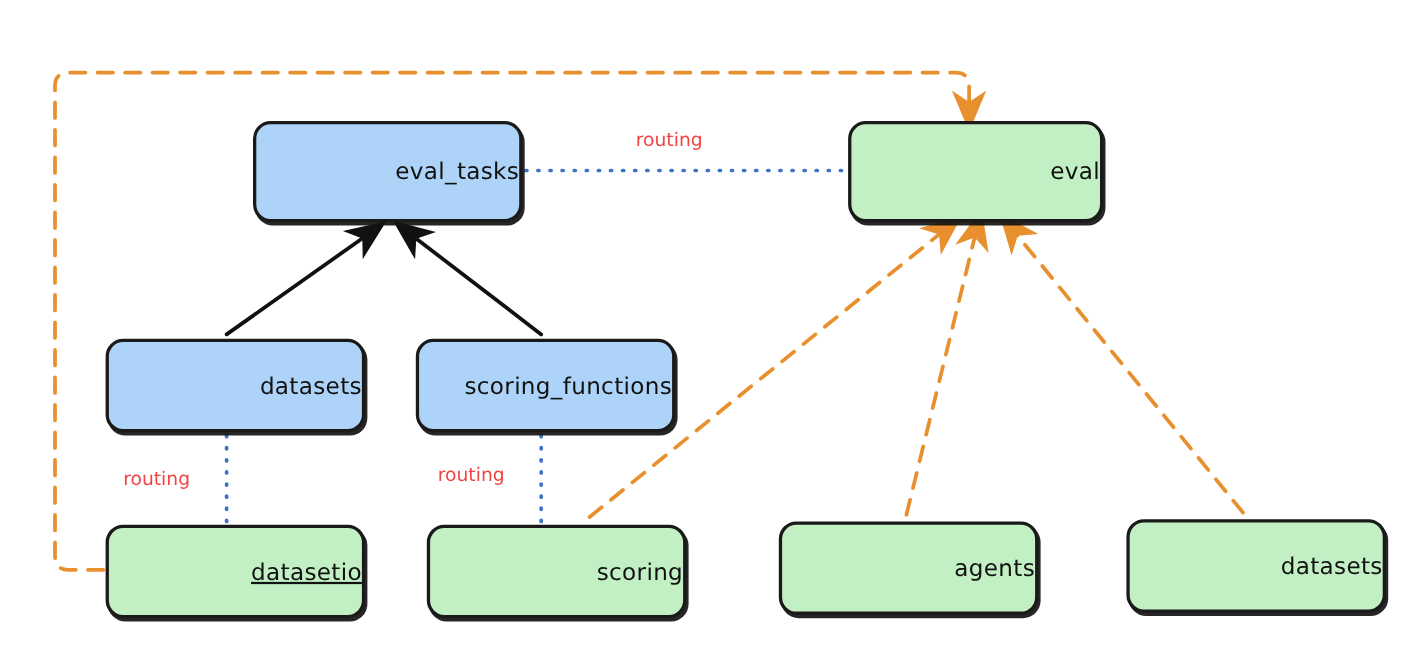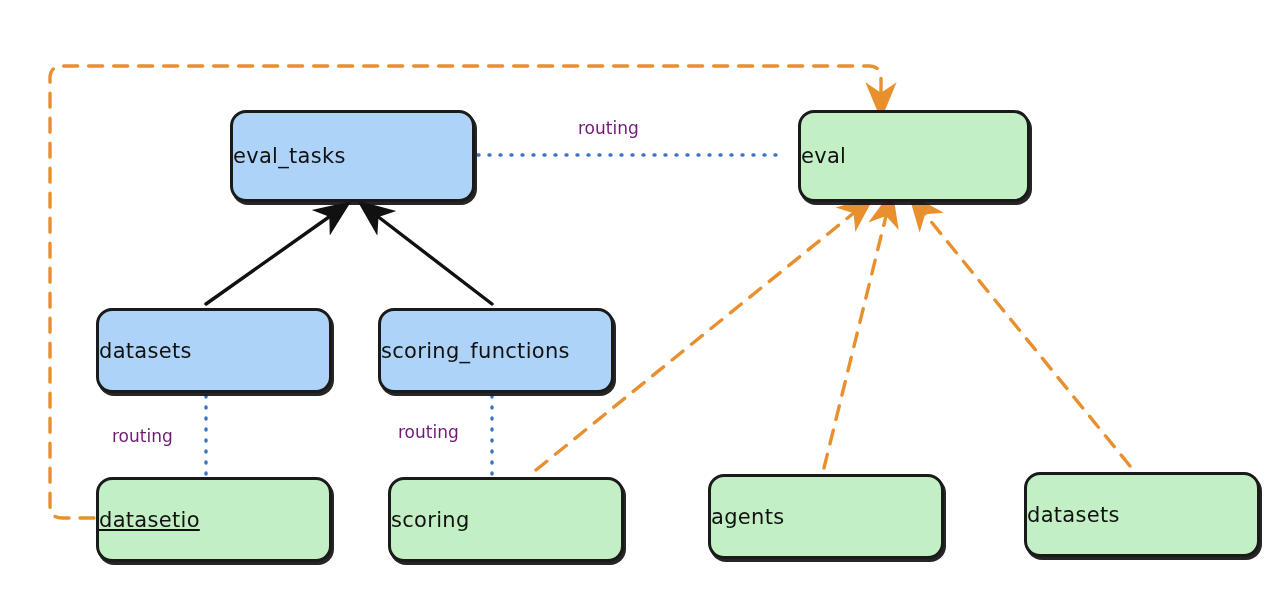--- a/index.html
+++ b/index.html
@@ -24,35 +24,35 @@
     width: 1280px;
     height: 596px;
   }
   .node {
     position: absolute;
     box-sizing: border-box;
     border: 3px solid #1a1a1a;
     border-radius: 16px;
     display: flex;
     align-items: center;
-    justify-content: flex-start;
+    justify-content: flex-end;
     font-family: "DejaVu Sans", sans-serif;
     font-size: 21px;
     color: #111111;
     letter-spacing: 0.3px;
     z-index: 3;
     box-shadow: 2px 3px 0 rgba(20,20,20,0.92);
   }
   .node.blue { background: #ADD4F8; }
   .node.green { background: #C2EFC4; }
   .edge-label {
     position: absolute;
     font-family: "DejaVu Sans", sans-serif;
     font-size: 17px;
-    color: #701a75;
+    color: #ef4444;
     z-index: 4;
     white-space: nowrap;
   }
 </style>
 </head>
 <body>
 
 <div id="canvas">
 
   <svg class="layer" viewBox="0 0 1280 596">
@@ -81,21 +81,21 @@
 
     <path d="M 206,396 L 206,474" fill="none" stroke="#3D72C4" stroke-width="3.4" stroke-dasharray="1,10" stroke-linecap="round"></path>
 
     <path d="M 492,396 L 492,474" fill="none" stroke="#3D72C4" stroke-width="3.4" stroke-dasharray="1,10" stroke-linecap="round"></path>
   </svg>
 
   <div class="node blue" style="left:230px; top:110px; width:245px; height:92px;">
     <span>eval_tasks</span>
   </div>
 
-  <div class="node green" style="left:798px; top:110px; width:232px; height:92px;">
+  <div class="node green" style="left:771px; top:110px; width:232px; height:92px;">
     <span>eval</span>
   </div>
 
   <div class="node blue" style="left:378px; top:308px; width:236px; height:85px;">
     <span>scoring_functions</span>
   </div>
 
   <div class="node blue" style="left:96px; top:308px; width:236px; height:85px;">
     <span>datasets</span>
   </div>

